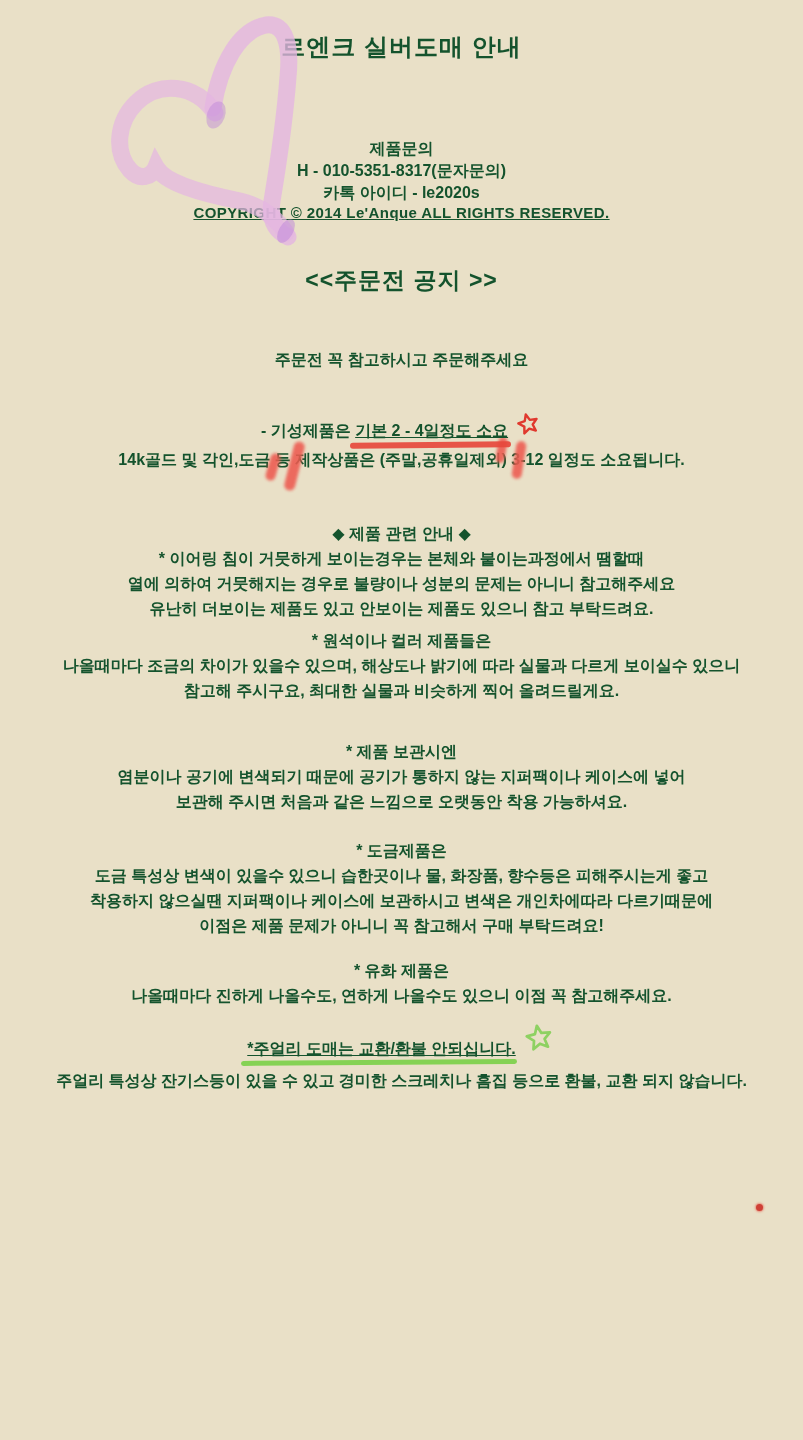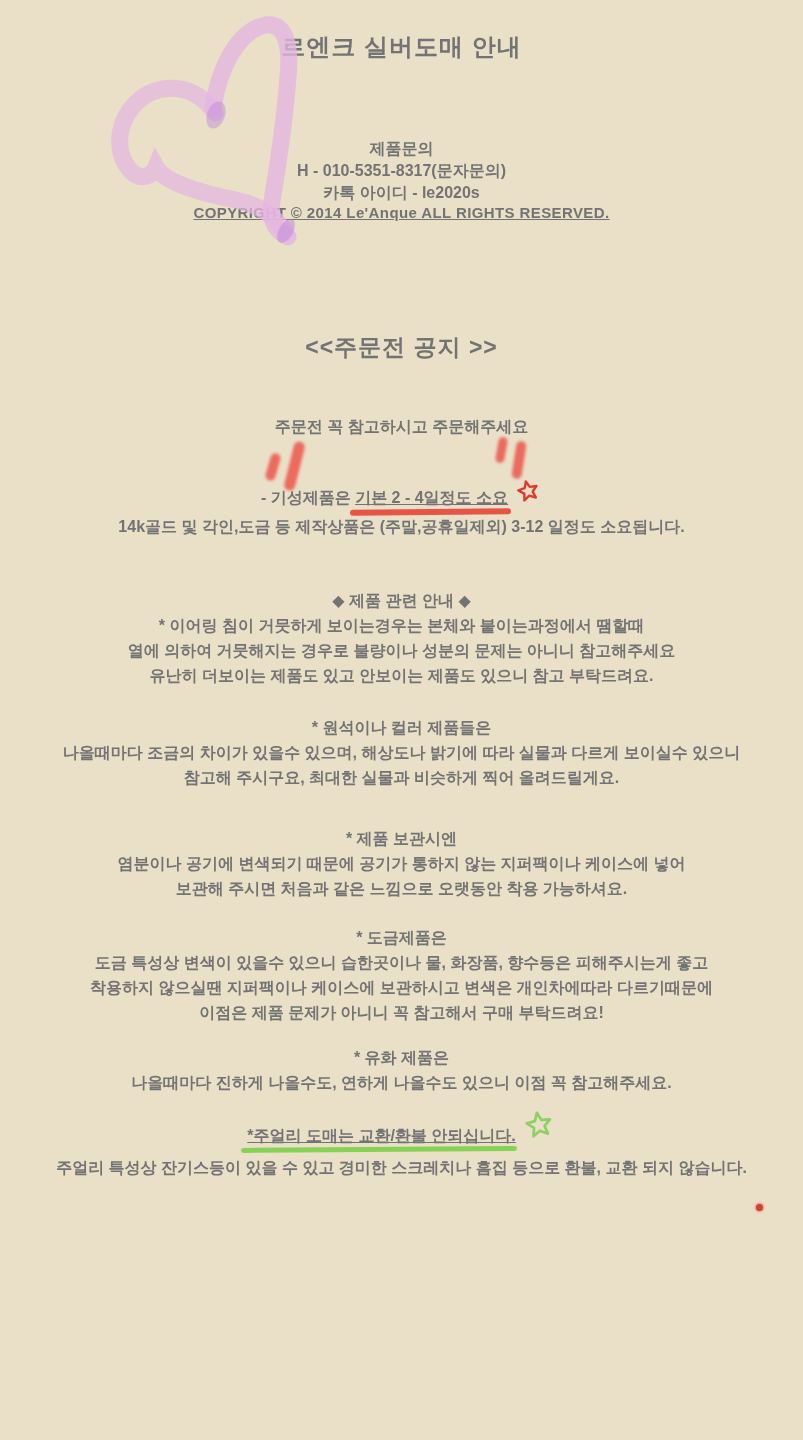--- a/index.html
+++ b/index.html
@@ -1,31 +1,31 @@
 <!DOCTYPE html>
 <html><head>
 <meta charset="utf-8">
 <style>
   html,body{margin:0;padding:0;background:#e9e0c7;}
   .page{
     position:relative;width:803px;height:1440px;margin:0 auto;
     background:#e9e0c7;overflow:hidden;
     font-family:"Liberation Sans","DejaVu Sans",sans-serif;
-    color:#737373;text-align:center;font-weight:700;
+    color:#14532d;text-align:center;font-weight:700;
   }
   .title{padding-top:32px;font-size:24px;line-height:30px;letter-spacing:1px;}
   .contact{margin-top:76px;font-size:16px;line-height:22px;}
   .copyright{font-size:15px;line-height:18px;text-decoration:underline;letter-spacing:.4px;}
   .img-notice{margin-top:15px;font-size:15px;line-height:19px;}
-  .order-heading{margin-top:110px;font-size:23px;line-height:31px;letter-spacing:1px;}
+  .order-heading{margin-top:43px;font-size:23px;line-height:31px;letter-spacing:1px;}
   .order-sub{margin-top:52px;font-size:16px;line-height:24px;}
   .sec{font-size:16px;line-height:25px;}
   .sec-shipping{margin-top:44px;}
   .sec-product{margin-top:49px;}
-  .sec-gemstone{margin-top:27px;}
+  .sec-gemstone{margin-top:7px;}
   .sec-storage{margin-top:36px;}
   .sec-plating{margin-top:24px;}
   .sec-oil{margin-top:20px;}
   .sec-exchange{margin-top:23px;}
   .sec-size{margin-top:23px;}
   .u{position:relative;text-decoration:underline;text-decoration-thickness:1px;white-space:nowrap;}
   .u-red::after{
     content:"";position:absolute;left:-5px;right:-3px;bottom:-9px;height:6px;
     background:#e6483c;border-radius:4px;opacity:.92;transform:rotate(-.6deg);
   }

